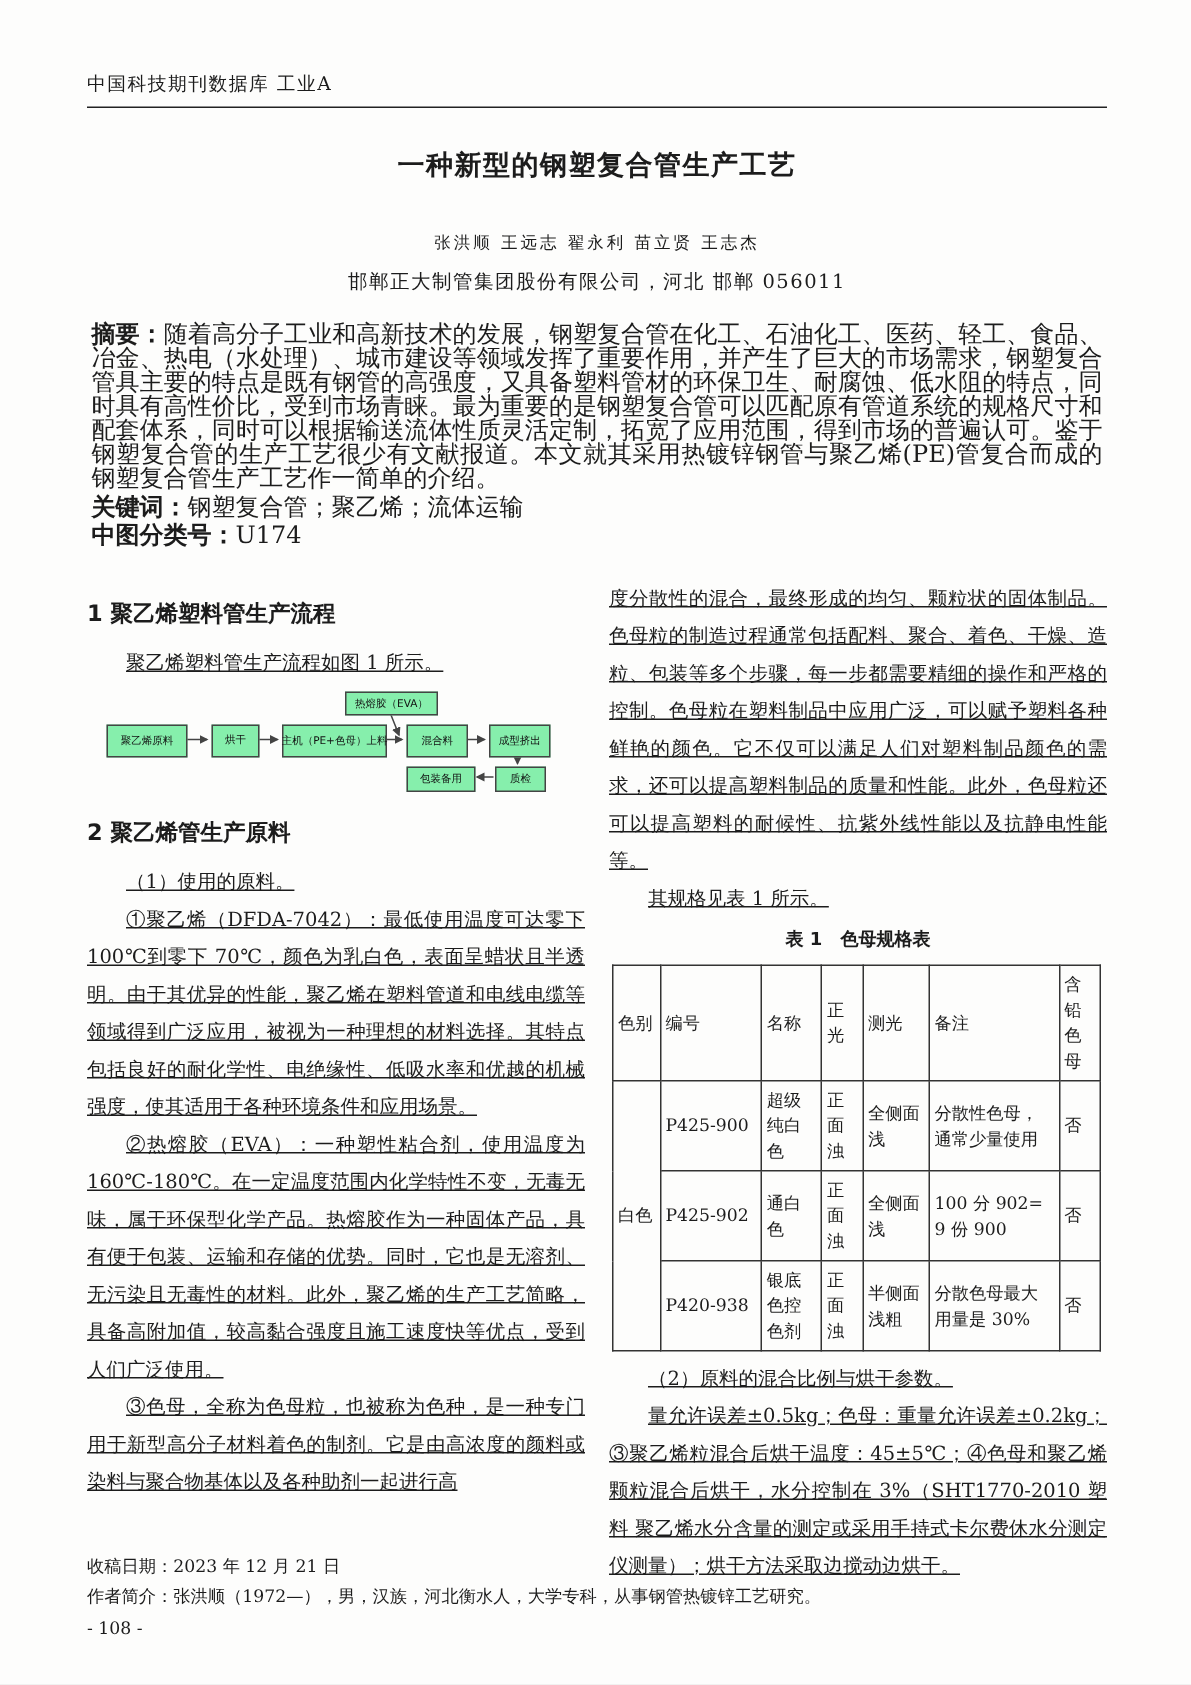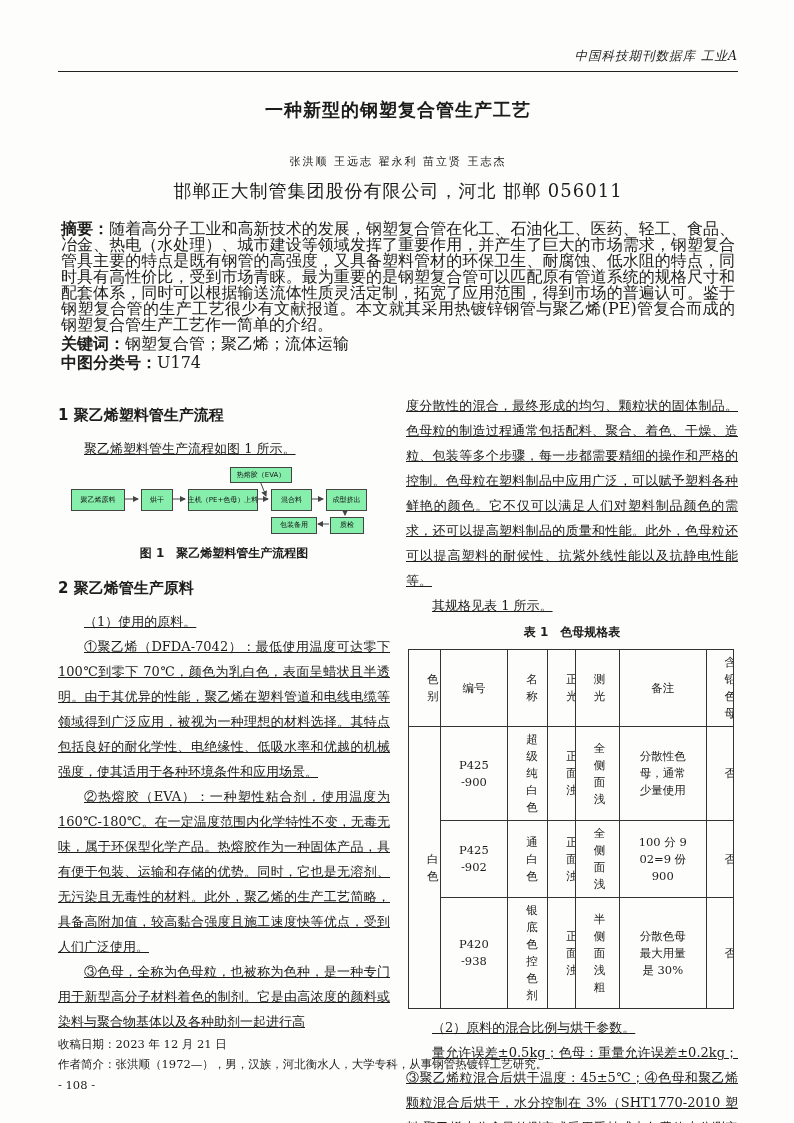--- a/index.html
+++ b/index.html
@@ -3,27 +3,27 @@
 <meta charset="utf-8">
 <style>
   html,body{margin:0;padding:0;background:#e8e8e8;}
   .page{
     position:relative; width:794px; height:1123px; margin:0 auto;
     background:#fdfdfc; color:#1c1c1c; box-sizing:border-box;
     padding:40px 56px 18px 58px; overflow:hidden;
     font-family:"DejaVu Serif","Liberation Serif",serif;
   }
   
-  .journal-line{ text-align:right; font-size:12.5px; letter-spacing:1px; padding-top:8px;font-style:italic;}
+  .journal-line{ text-align:left; font-size:12.5px; letter-spacing:1px; padding-top:8px;}
   .header-rule{ border-bottom:1.5px solid #222; margin-top:6px; }
   
   .title{ text-align:center; font-family:"DejaVu Sans","Liberation Sans",sans-serif;
     font-weight:bold; font-size:18px; margin:26px 0 14px 0; letter-spacing:1px;}
   .authors{ text-align:center; font-size:11px; letter-spacing:2px; margin-bottom:10px;margin-top:32px;}
-  .affiliation{ text-align:center; font-size:18px; letter-spacing:1px; margin-bottom:18px;}
+  .affiliation{ text-align:center; font-size:13px; letter-spacing:1px; margin-bottom:18px;}
   
   .abstract, .kwline{ font-size:16px; line-height:16px; text-align:justify; margin:3px;}
   .blabel{ font-family:"DejaVu Sans","Liberation Sans",sans-serif; font-weight:bold;}
   .kwline{ margin-top:2px;}
   
   .columns{ display:flex; gap:16px; margin-top:22px;}
   .col{ width:332px; font-size:13px; line-height:25px; text-align:justify;}
   .col p{ margin:0;text-decoration:underline;}
   .indent{ text-indent:2em;}
   h2.sec{ font-family:"DejaVu Sans","Liberation Sans",sans-serif; font-weight:bold;
@@ -35,21 +35,21 @@
   .flowchart{ position:relative; width:336px; height:72px; margin:6px 0 2px 0;}
   .fbox{ position:absolute; border:1px solid #444; background:#86efac;
     display:flex; align-items:center; justify-content:center;
     font-family:"DejaVu Sans","Liberation Sans",sans-serif;
     font-size:7px; line-height:1; white-space:nowrap; color:#111;}
   .flow-svg{ position:absolute; left:0; top:0;}
   .fl{ stroke:#444; stroke-width:1; marker-end:url(#ah);}
   
   table.spec{ border-collapse:collapse; table-layout:fixed; width:326px; margin:4px 0 6px 2px;
     font-size:11.5px; line-height:17px;}
-  table.spec th, table.spec td{ border:1px solid #333; padding:4px 18px; text-align:center;
+  table.spec th, table.spec td{ border:1px solid #333; padding:4px 3px; text-align:left;
     vertical-align:middle; font-weight:normal; word-break:break-all; overflow:hidden;}
   
   .footnotes{ position:absolute; left:58px; right:56px; bottom:28px; font-size:11.5px; line-height:20px;}
   .pageno{ font-size:11.5px; margin-top:1px;}
 </style>
 </head>
 <body>
 
 <div class="page">
 
@@ -87,21 +87,20 @@
         </svg>
         <div class="fbox" style="left:172px;top:0;width:60px;height:14px;">热熔胶（EVA）</div>
         <div class="fbox" style="left:13px;top:22px;width:52px;height:20px;">聚乙烯原料</div>
         <div class="fbox" style="left:83px;top:22px;width:30px;height:20px;font-family:Liberation Mono, monospace;">烘干</div>
         <div class="fbox" style="left:130px;top:22px;width:68px;height:20px;">主机（PE+色母）上料</div>
         <div class="fbox" style="left:213px;top:22px;width:39px;height:20px;">混合料</div>
         <div class="fbox" style="left:268px;top:22px;width:39px;height:20px;">成型挤出</div>
         <div class="fbox" style="left:213px;top:50px;width:44px;height:15px;">包装备用</div>
         <div class="fbox" style="left:272px;top:50px;width:32px;height:15px;">质检</div>
       </div>
-      <div class="fig-caption">图 1　聚乙烯塑料管生产流程图</div>
 
       <h2 class="sec">2 聚乙烯管生产原料</h2>
       <p class="indent">（1）使用的原料。</p>
       <p class="indent">①聚乙烯（DFDA-7042）：最低使用温度可达零下100℃到零下 70℃，颜色为乳白色，表面呈蜡状且半透明。由于其优异的性能，聚乙烯在塑料管道和电线电缆等领域得到广泛应用，被视为一种理想的材料选择。其特点包括良好的耐化学性、电绝缘性、低吸水率和优越的机械强度，使其适用于各种环境条件和应用场景。</p>
       <p class="indent">②热熔胶（EVA）：一种塑性粘合剂，使用温度为160℃-180℃。在一定温度范围内化学特性不变，无毒无味，属于环保型化学产品。热熔胶作为一种固体产品，具有便于包装、运输和存储的优势。同时，它也是无溶剂、无污染且无毒性的材料。此外，聚乙烯的生产工艺简略，具备高附加值，较高黏合强度且施工速度快等优点，受到人们广泛使用。</p>
       <p class="indent">③色母，全称为色母粒，也被称为色种，是一种专门用于新型高分子材料着色的制剂。它是由高浓度的颜料或染料与聚合物基体以及各种助剂一起进行高</p>
     </div>
 
     <div class="col">
       <p>度分散性的混合，最终形成的均匀、颗粒状的固体制品。色母粒的制造过程通常包括配料、聚合、着色、干燥、造粒、包装等多个步骤，每一步都需要精细的操作和严格的控制。色母粒在塑料制品中应用广泛，可以赋予塑料各种鲜艳的颜色。它不仅可以满足人们对塑料制品颜色的需求，还可以提高塑料制品的质量和性能。此外，色母粒还可以提高塑料的耐候性、抗紫外线性能以及抗静电性能等。</p>

